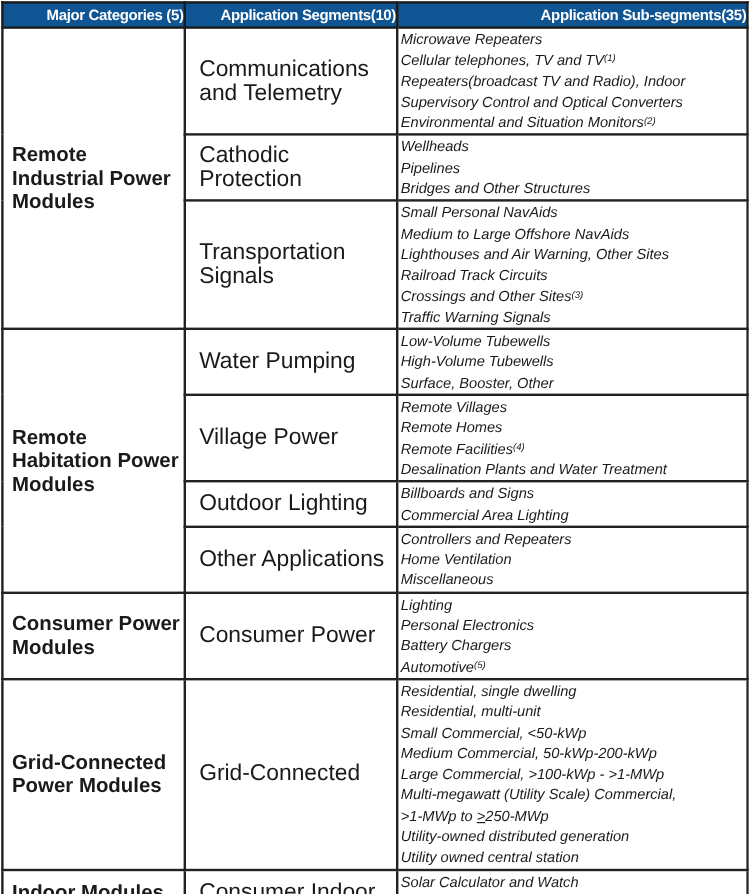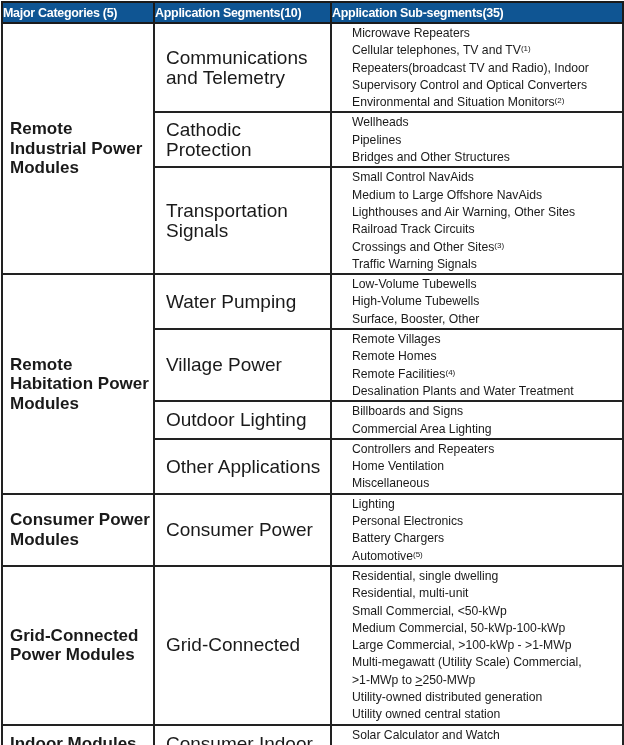--- a/index.html
+++ b/index.html
@@ -1,24 +1,24 @@
 <!DOCTYPE html>
 <html><head>
 <meta charset="utf-8">
 <style>
   html, body { margin:0; padding:0; background:#ffffff; }
   body { width:624px; height:745px; overflow:hidden; position:relative; font-family:"Liberation Sans", sans-serif; color:#1a1a1a; }
   .topstrip { position:absolute; left:0; top:0; width:624px; height:3px; background:#fff; }
   table { position:absolute; left:1px; top:1px; border-collapse:collapse; width:621px; table-layout:fixed; }
   col.c1 { width:152px; } col.c2 { width:177px; } col.c3 { width:292px; }
-  th { background:#0f5593; color:#ffffff; font-weight:bold; font-size:12.5px; height:19px; padding:0; text-align:left; border:2px solid #1b1b1b; letter-spacing:-0.3px; font-stretch:condensed; }
+  th { background:#0f5593; color:#ffffff; font-weight:bold; font-size:12.5px; height:19px; padding:0; text-align:right; border:2px solid #1b1b1b; letter-spacing:-0.3px; font-stretch:condensed; }
   td { border:2px solid #222; vertical-align:middle; padding:0; font-size:12.6px; }
   td.cat { font-weight:bold; padding-left:7px; font-size:17px; line-height:19.5px; }
   td.seg { padding-left:11px; font-size:19px; line-height:19.5px; }
-  td.sub { padding-left:20px; font-size:12.2px; line-height:17.3px; vertical-align:top; padding-top:1px; }
+  td.sub { padding-left:2px; font-size:12.2px; line-height:17.3px; vertical-align:top; padding-top:1px;font-style:italic; }
   .item { display:block; white-space:nowrap; }
   sup { font-size:8px; vertical-align:top; position:relative; top:-2px; }
   u { text-decoration:underline; }
 </style>
 </head>
 <body>
 
 <div class="topstrip"></div>
 <table>
   <colgroup>
@@ -49,21 +49,21 @@
         <td class="seg">Cathodic Protection</td>
         <td class="sub">
           <span class="item"><span>Wellheads</span></span>
           <span class="item"><span>Pipelines</span></span>
           <span class="item"><span>Bridges and Other Structures</span></span>
         </td>
       </tr>
       <tr style="height: 103px;">
         <td class="seg">Transportation Signals</td>
         <td class="sub">
-          <span class="item"><span>Small Control NavAids</span></span>
+          <span class="item"><span>Small Personal NavAids</span></span>
           <span class="item"><span>Medium to Large Offshore NavAids</span></span>
           <span class="item"><span>Lighthouses and Air Warning, Other Sites</span></span>
           <span class="item"><span>Railroad Track Circuits</span></span>
           <span class="item"><span>Crossings and Other Sites</span><sup>(3)</sup></span>
           <span class="item"><span>Traffic Warning Signals</span></span>
         </td>
       </tr>
       <tr style="height: 51px;">
         <td class="cat" rowspan="4">Remote Habitation Power Modules</td>
         <td class="seg">Water Pumping</td>
@@ -107,21 +107,21 @@
           <span class="item"><span>Automotive</span><sup>(5)</sup></span>
         </td>
       </tr>
       <tr style="height: 153px;">
         <td class="cat" rowspan="1">Grid-Connected Power Modules</td>
         <td class="seg">Grid-Connected</td>
         <td class="sub">
           <span class="item"><span>Residential, single dwelling</span></span>
           <span class="item"><span>Residential, multi-unit</span></span>
           <span class="item"><span>Small Commercial, &lt;50-kWp</span></span>
-          <span class="item"><span>Medium Commercial, 50-kWp-100-kWp</span></span>
+          <span class="item"><span>Medium Commercial, 50-kWp-200-kWp</span></span>
           <span class="item"><span>Large Commercial, &gt;100-kWp - &gt;1-MWp</span></span>
           <span class="item"><span>Multi-megawatt (Utility Scale) Commercial,</span></span>
           <span class="item"><span>&gt;1-MWp to </span><u>&gt;</u><span>250-MWp</span></span>
           <span class="item"><span>Utility-owned distributed generation</span></span>
           <span class="item"><span>Utility owned central station</span></span>
         </td>
       </tr>
       <tr style="height: 35px;">
         <td class="cat" rowspan="1">Indoor Modules</td>
         <td class="seg">Consumer Indoor</td>

